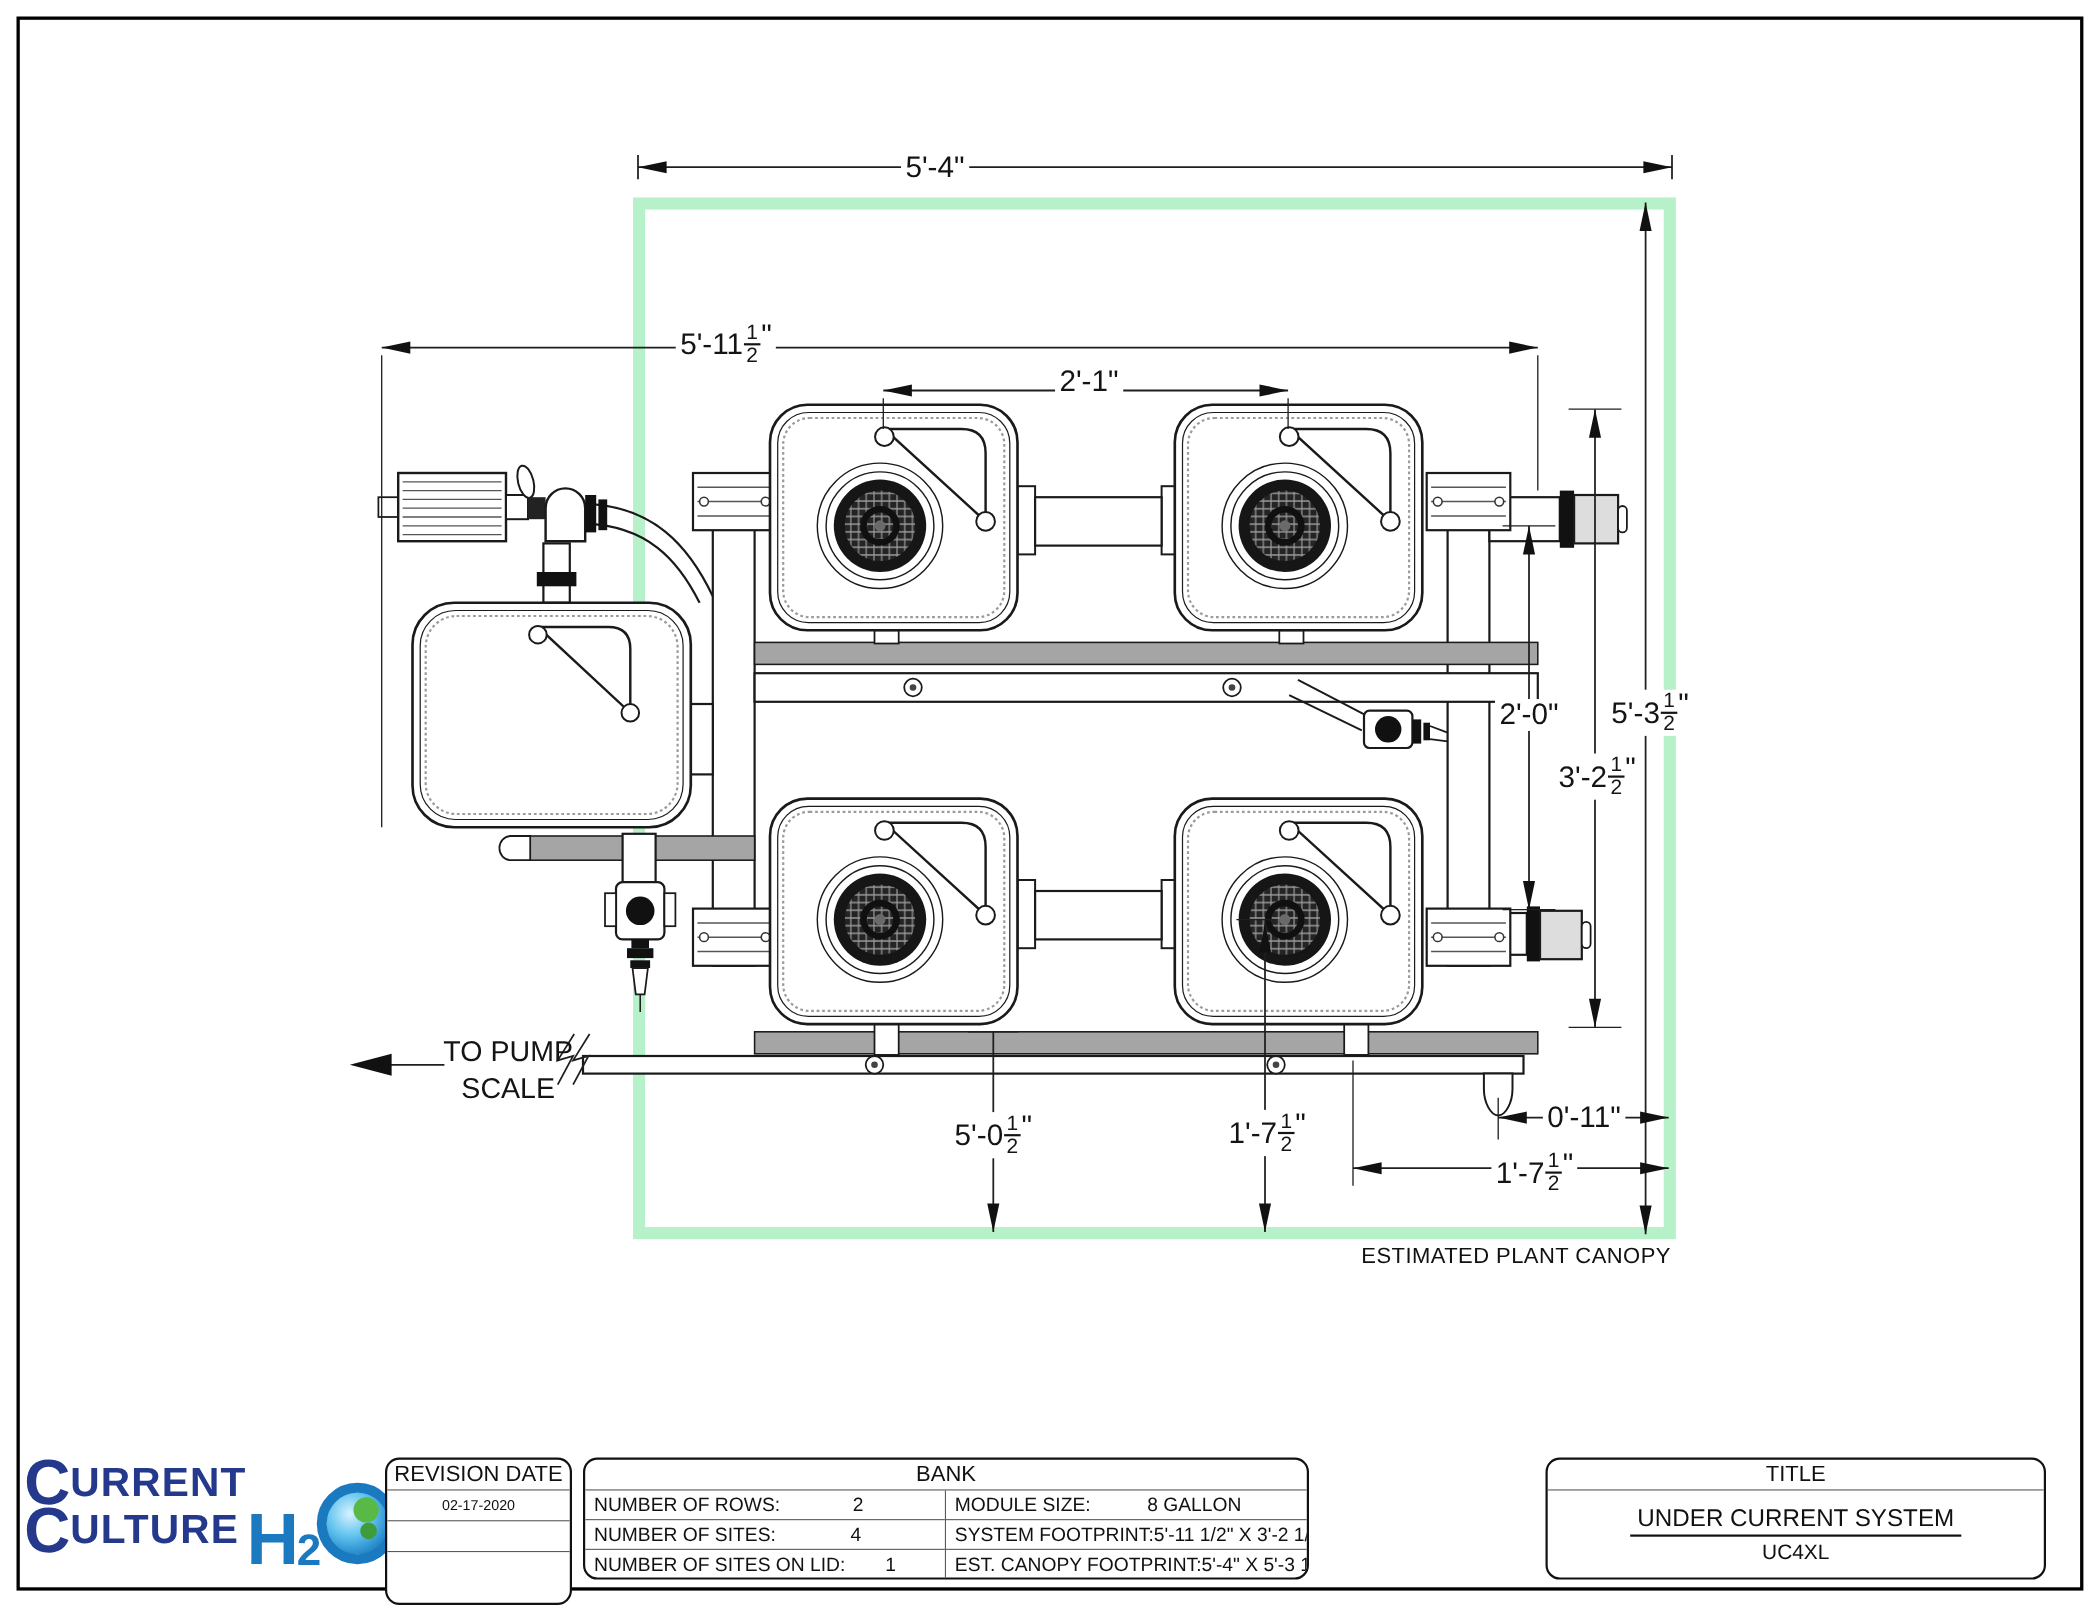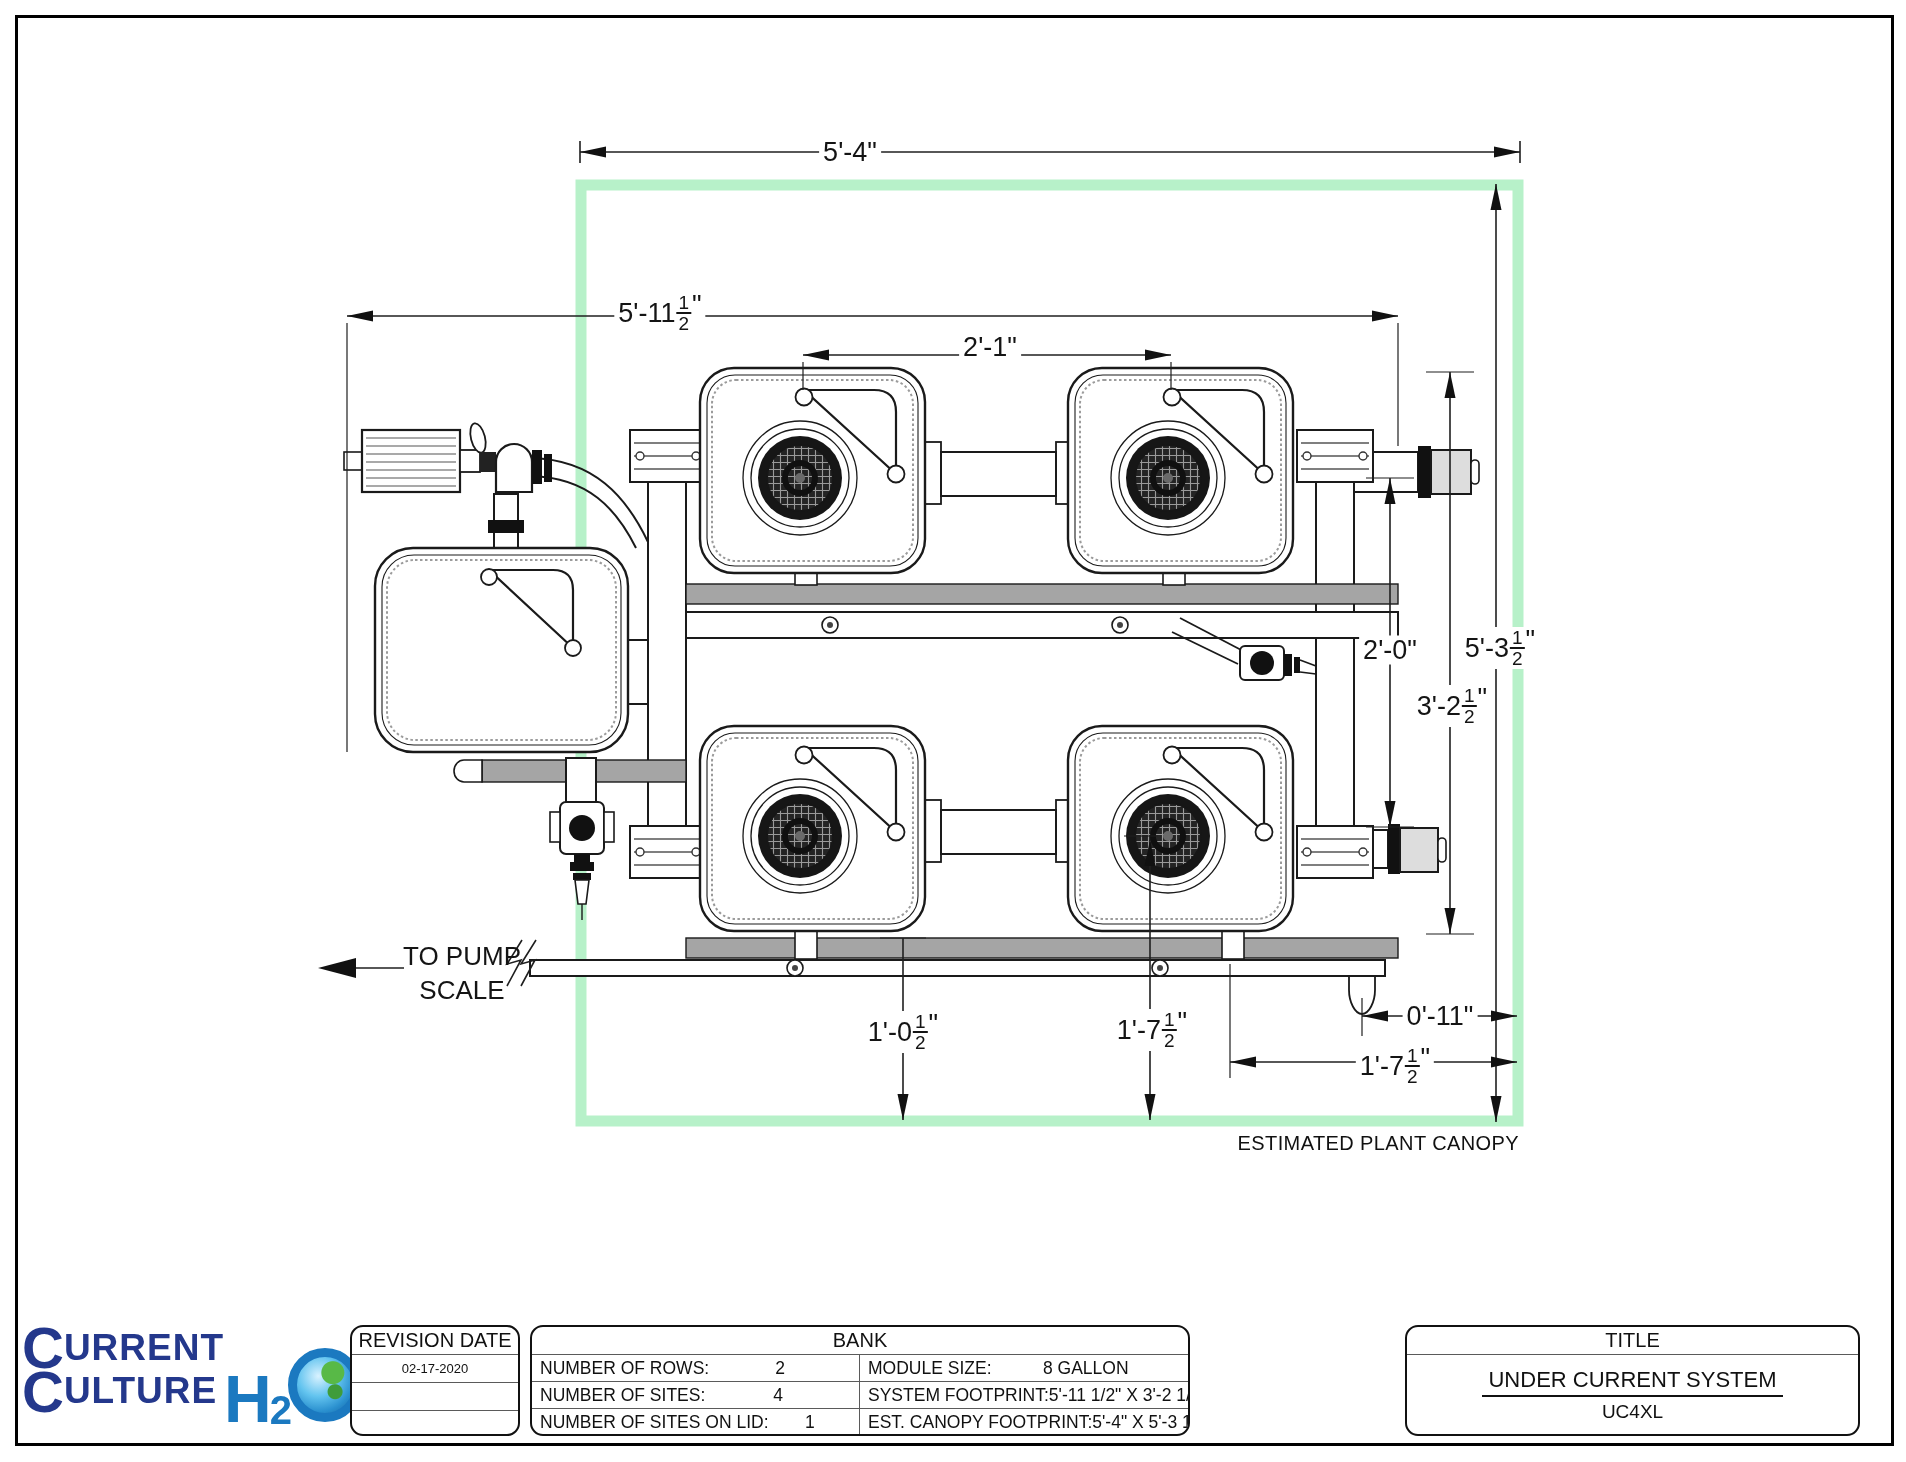--- a/index.html
+++ b/index.html
@@ -277,21 +277,21 @@
   </div>
   <div class="dim" style="left:1500px;top:648px">
     <span>5'-3</span>
       <span class="frac">
         <span class="fn">1</span>
         <span>2</span>
       </span>
       <span class="unit">"</span>
   </div>
   <div class="dim" style="left:903px;top:1032px">
-    <span>1'-0</span>
+    <span>5'-0</span>
       <span class="frac">
         <span class="fn">1</span>
         <span>2</span>
       </span>
       <span class="unit">"</span>
   </div>
   <div class="dim" style="left:1152px;top:1030px">
     <span>1'-7</span>
       <span class="frac">
         <span class="fn">1</span>
@@ -327,21 +327,21 @@
         </div>
     </div>
     <div class="h2o">
       <span class="H">H</span>
         <span class="two">2</span>
         <span class="globe"></span>
         <span class="tm">tm</span>
     </div>
   </div>
 
-  <div class="tb" style="left:350px;top:1325px;width:170px;height:111px">
+  <div class="tb" style="left:350px;top:1325px;width:170px;height:134px">
     <div class="tb-h">REVISION DATE</div>
     <div class="tb-row">02-17-2020</div>
     <div class="tb-row"></div>
     <div class="tb-row"></div>
   </div>
 
   <div class="tb" style="left:530px;top:1325px;width:660px;height:111px">
     <div class="tb-h">BANK</div>
     <div class="spec-body">
       <div class="spec-col">

